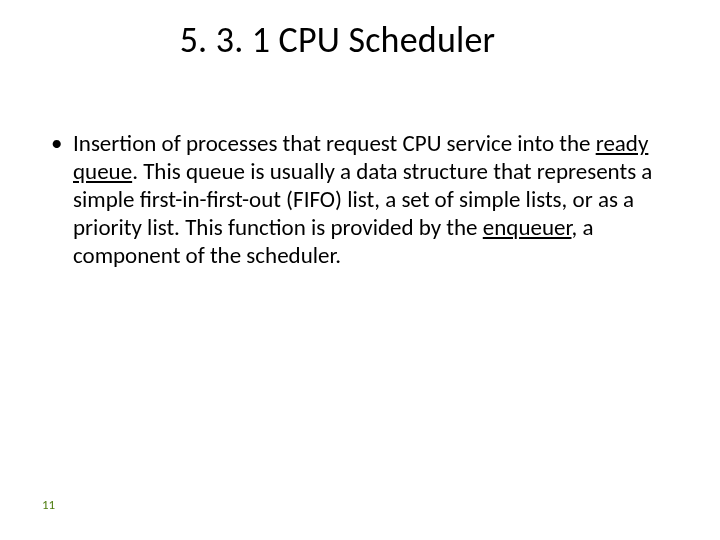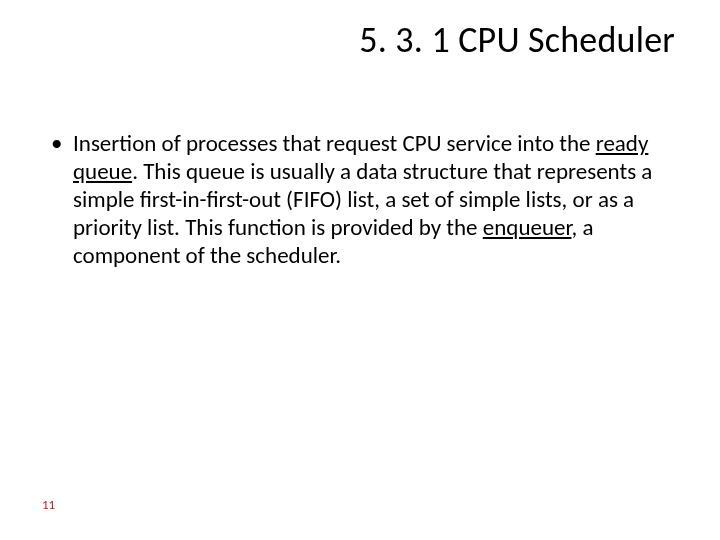--- a/index.html
+++ b/index.html
@@ -16,21 +16,21 @@
     position: relative;
     width: 720px;
     height: 540px;
     box-sizing: border-box;
   }
   .title {
     position: absolute;
     top: 18px;
     left: 0;
     width: 675px;
-    text-align: right;
+    text-align: center;
     font-size: 36px;
     font-weight: 400;
     letter-spacing: 0.2px;
   }
   .body {
     position: absolute;
     top: 112px;
     left: 30px;
     right: 30px;
   }
@@ -55,21 +55,21 @@
     line-height: 1.22;
   }
   .u {
     text-decoration: underline;
   }
   .page-number {
     position: absolute;
     left: 42px;
     bottom: 28px;
     font-size: 13px;
-    color: #b91c1c;
+    color: #4d7c0f;
   }
 </style>
 </head>
 <body>
 
 <div class="slide">
   <div class="title">5. 3. 1 CPU Scheduler</div>
 
   <div class="body">
     <ul class="bullets">

